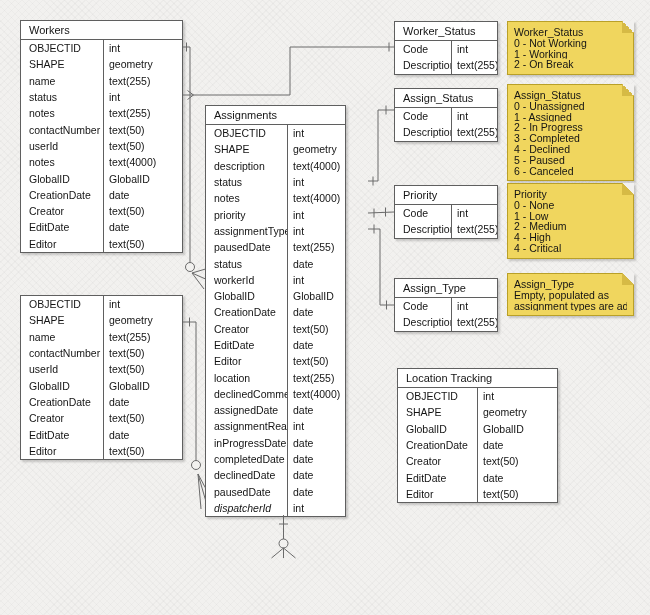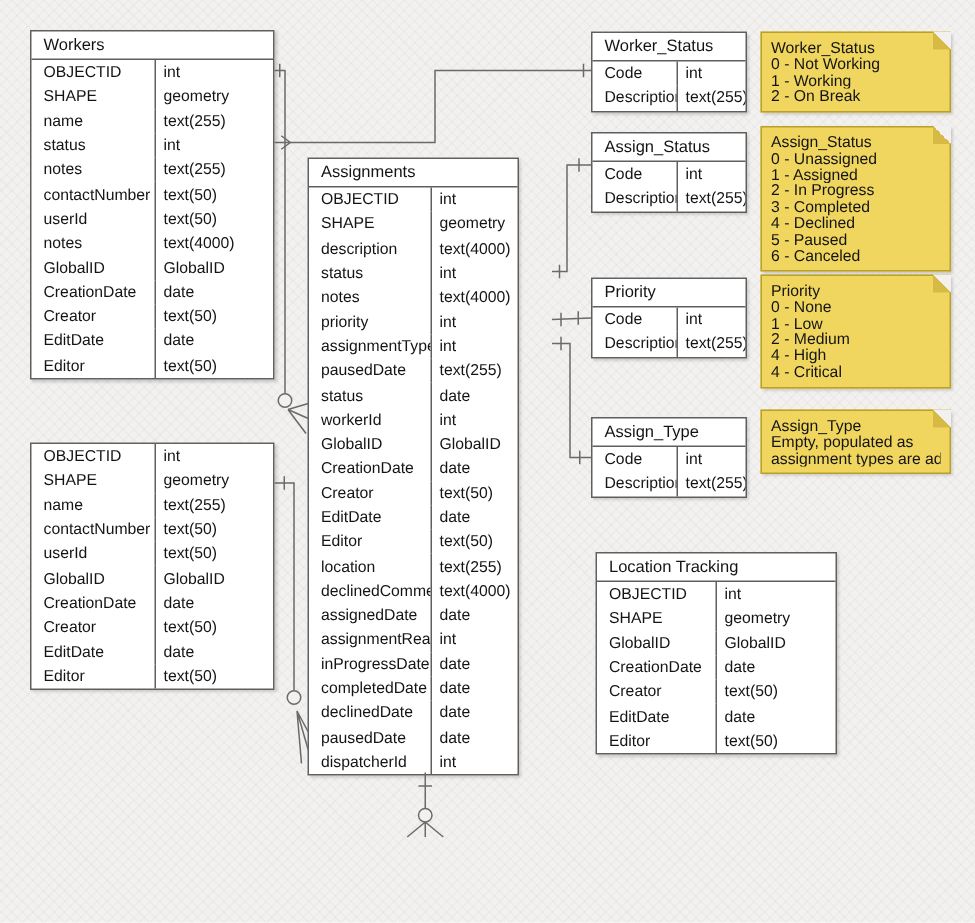--- a/index.html
+++ b/index.html
@@ -273,21 +273,21 @@
       </div>
       <div class="row">
         <span class="fname" style="width: 81px;">declinedDate</span>
         <span class="ftype" style="border-color: rgb(95, 95, 95);">date</span>
       </div>
       <div class="row">
         <span class="fname" style="width: 81px;">pausedDate</span>
         <span class="ftype" style="border-color: rgb(95, 95, 95);">date</span>
       </div>
       <div class="row">
-        <span class="fname" style="width: 81px;">dispatcherId</span>
+        <span class="fname" style="width: 81px; font-style: italic;">dispatcherId</span>
         <span class="ftype" style="border-color: rgb(95, 95, 95);">int</span>
       </div>
     </div>
     <div class="tbl" style="left: 394px; top: 21px; width: 104px; background: rgb(255, 255, 255); border-color: rgb(95, 95, 95);">
       <div class="hdr" style="border-color: rgb(95, 95, 95);">Worker_Status</div>
       <div class="row">
         <span class="fname" style="width: 56px;">Code</span>
         <span class="ftype" style="border-color: rgb(95, 95, 95);">int</span>
       </div>
       <div class="row">

